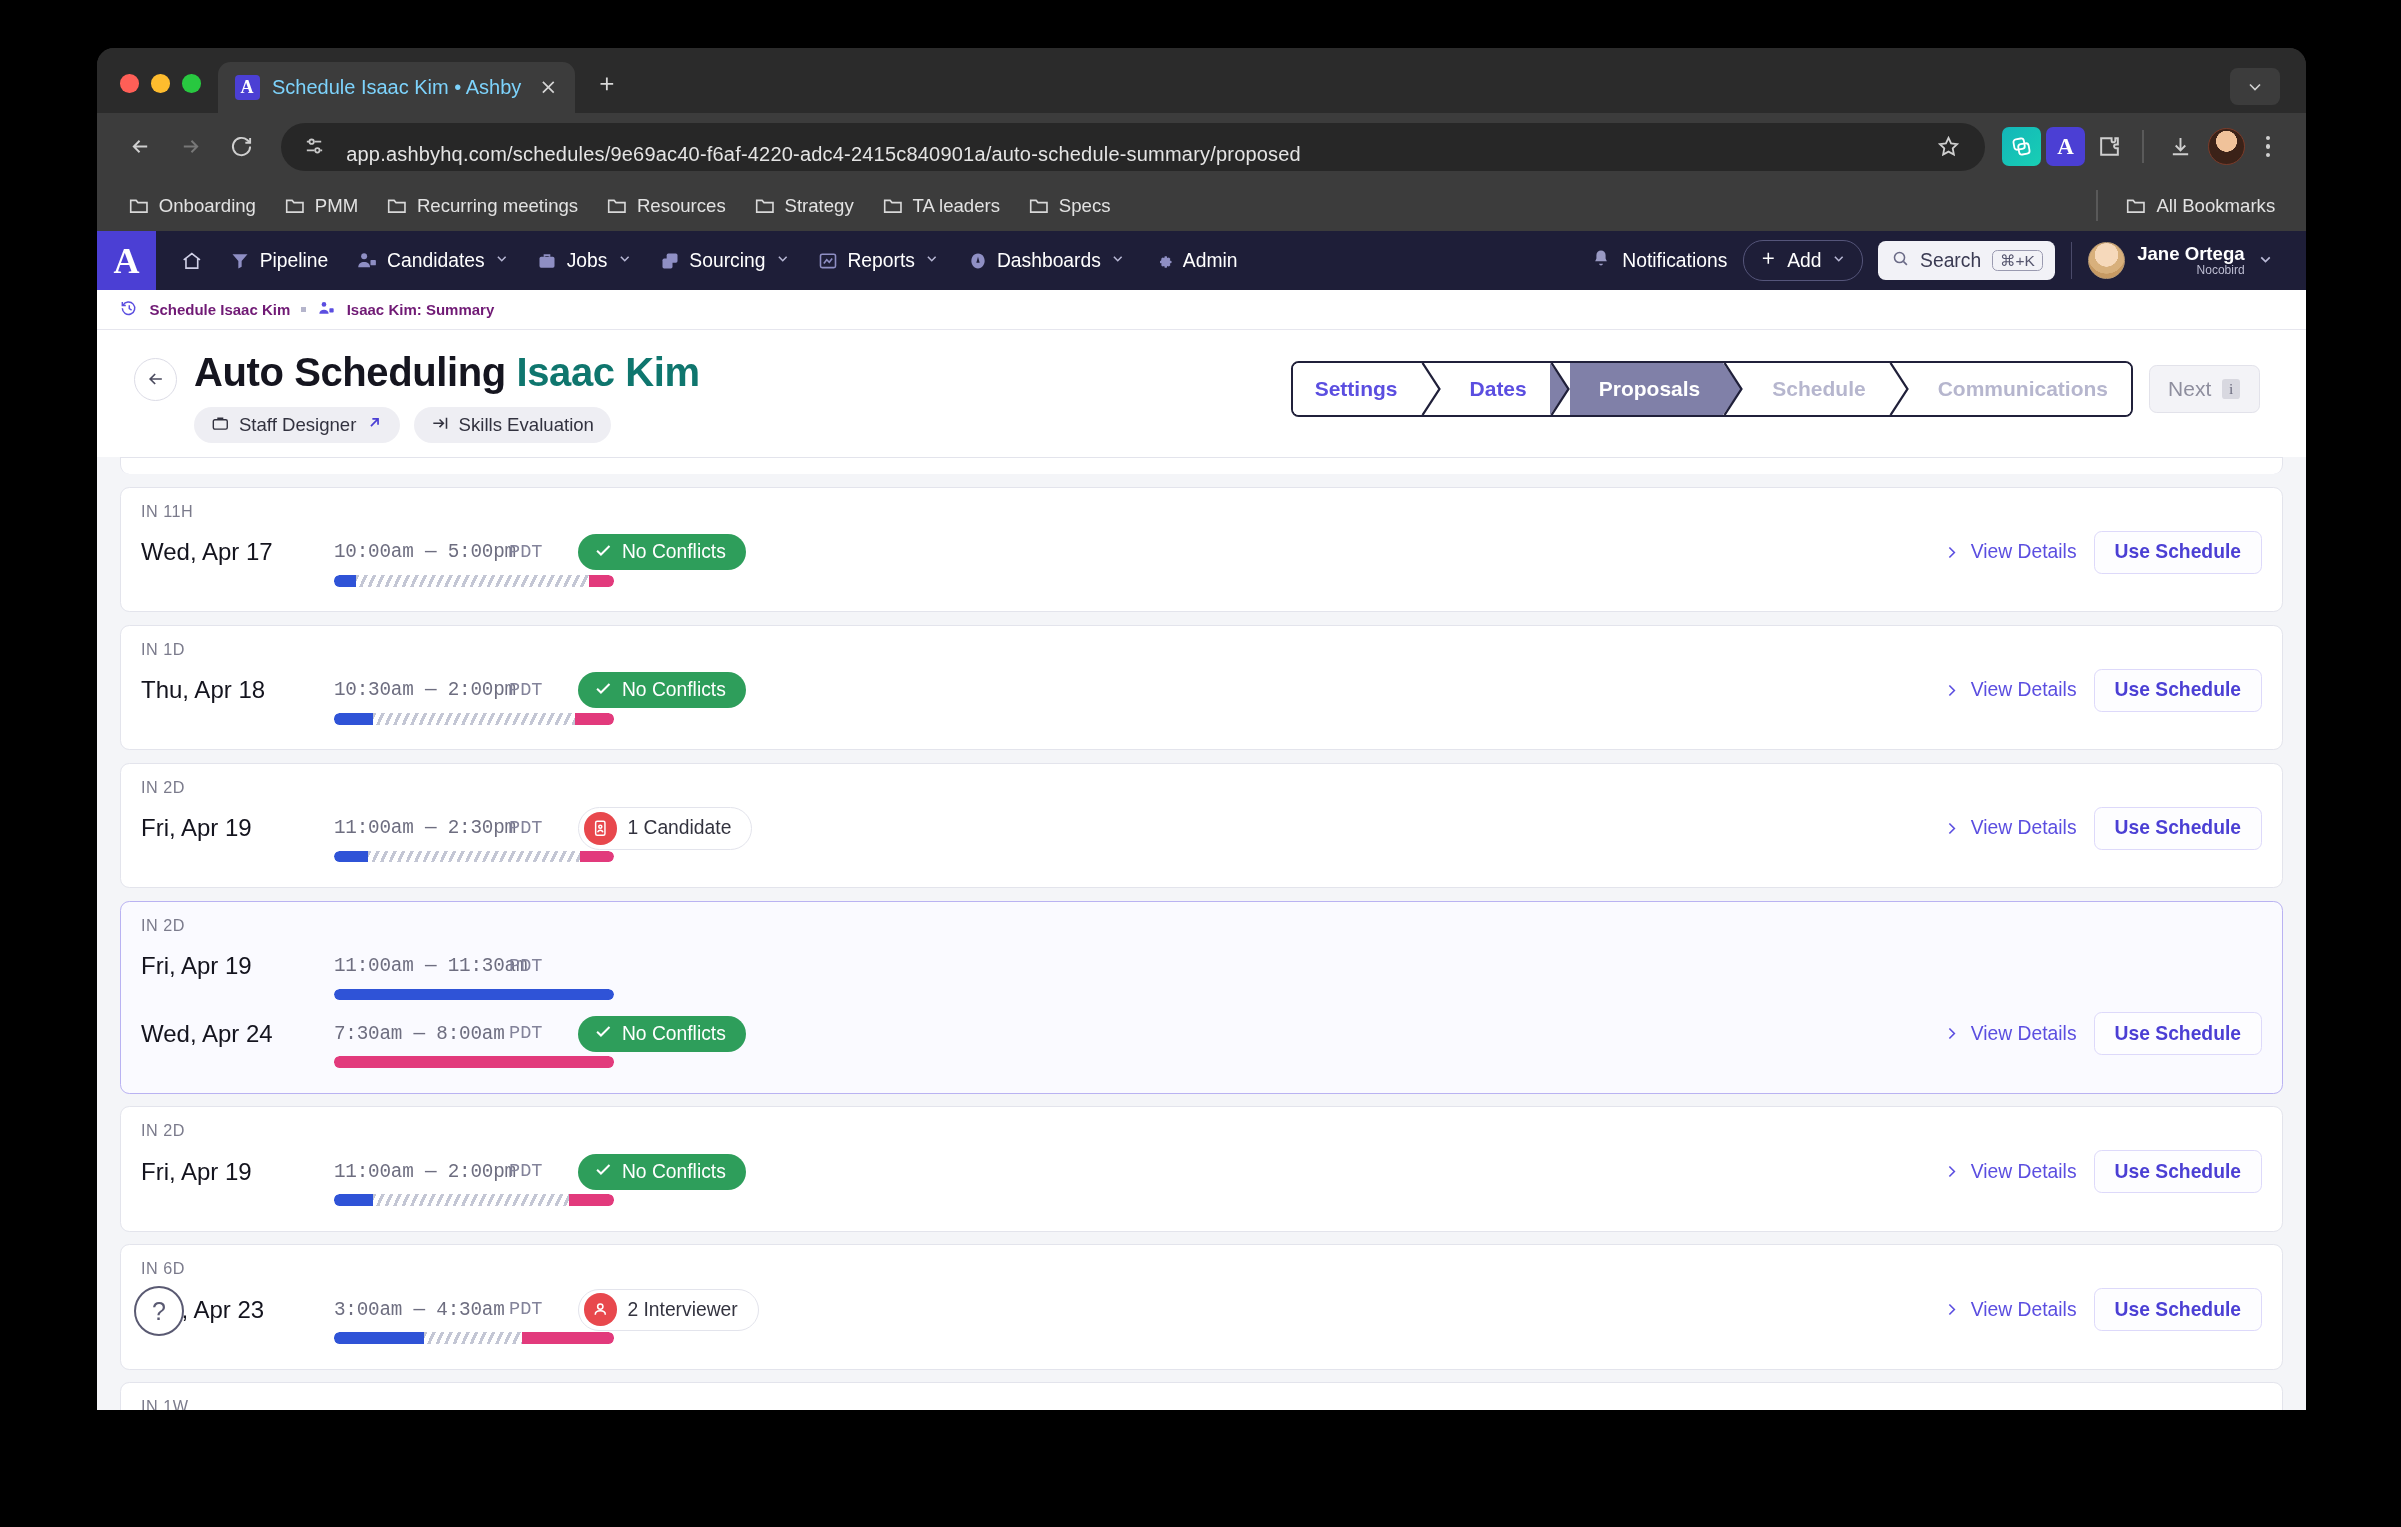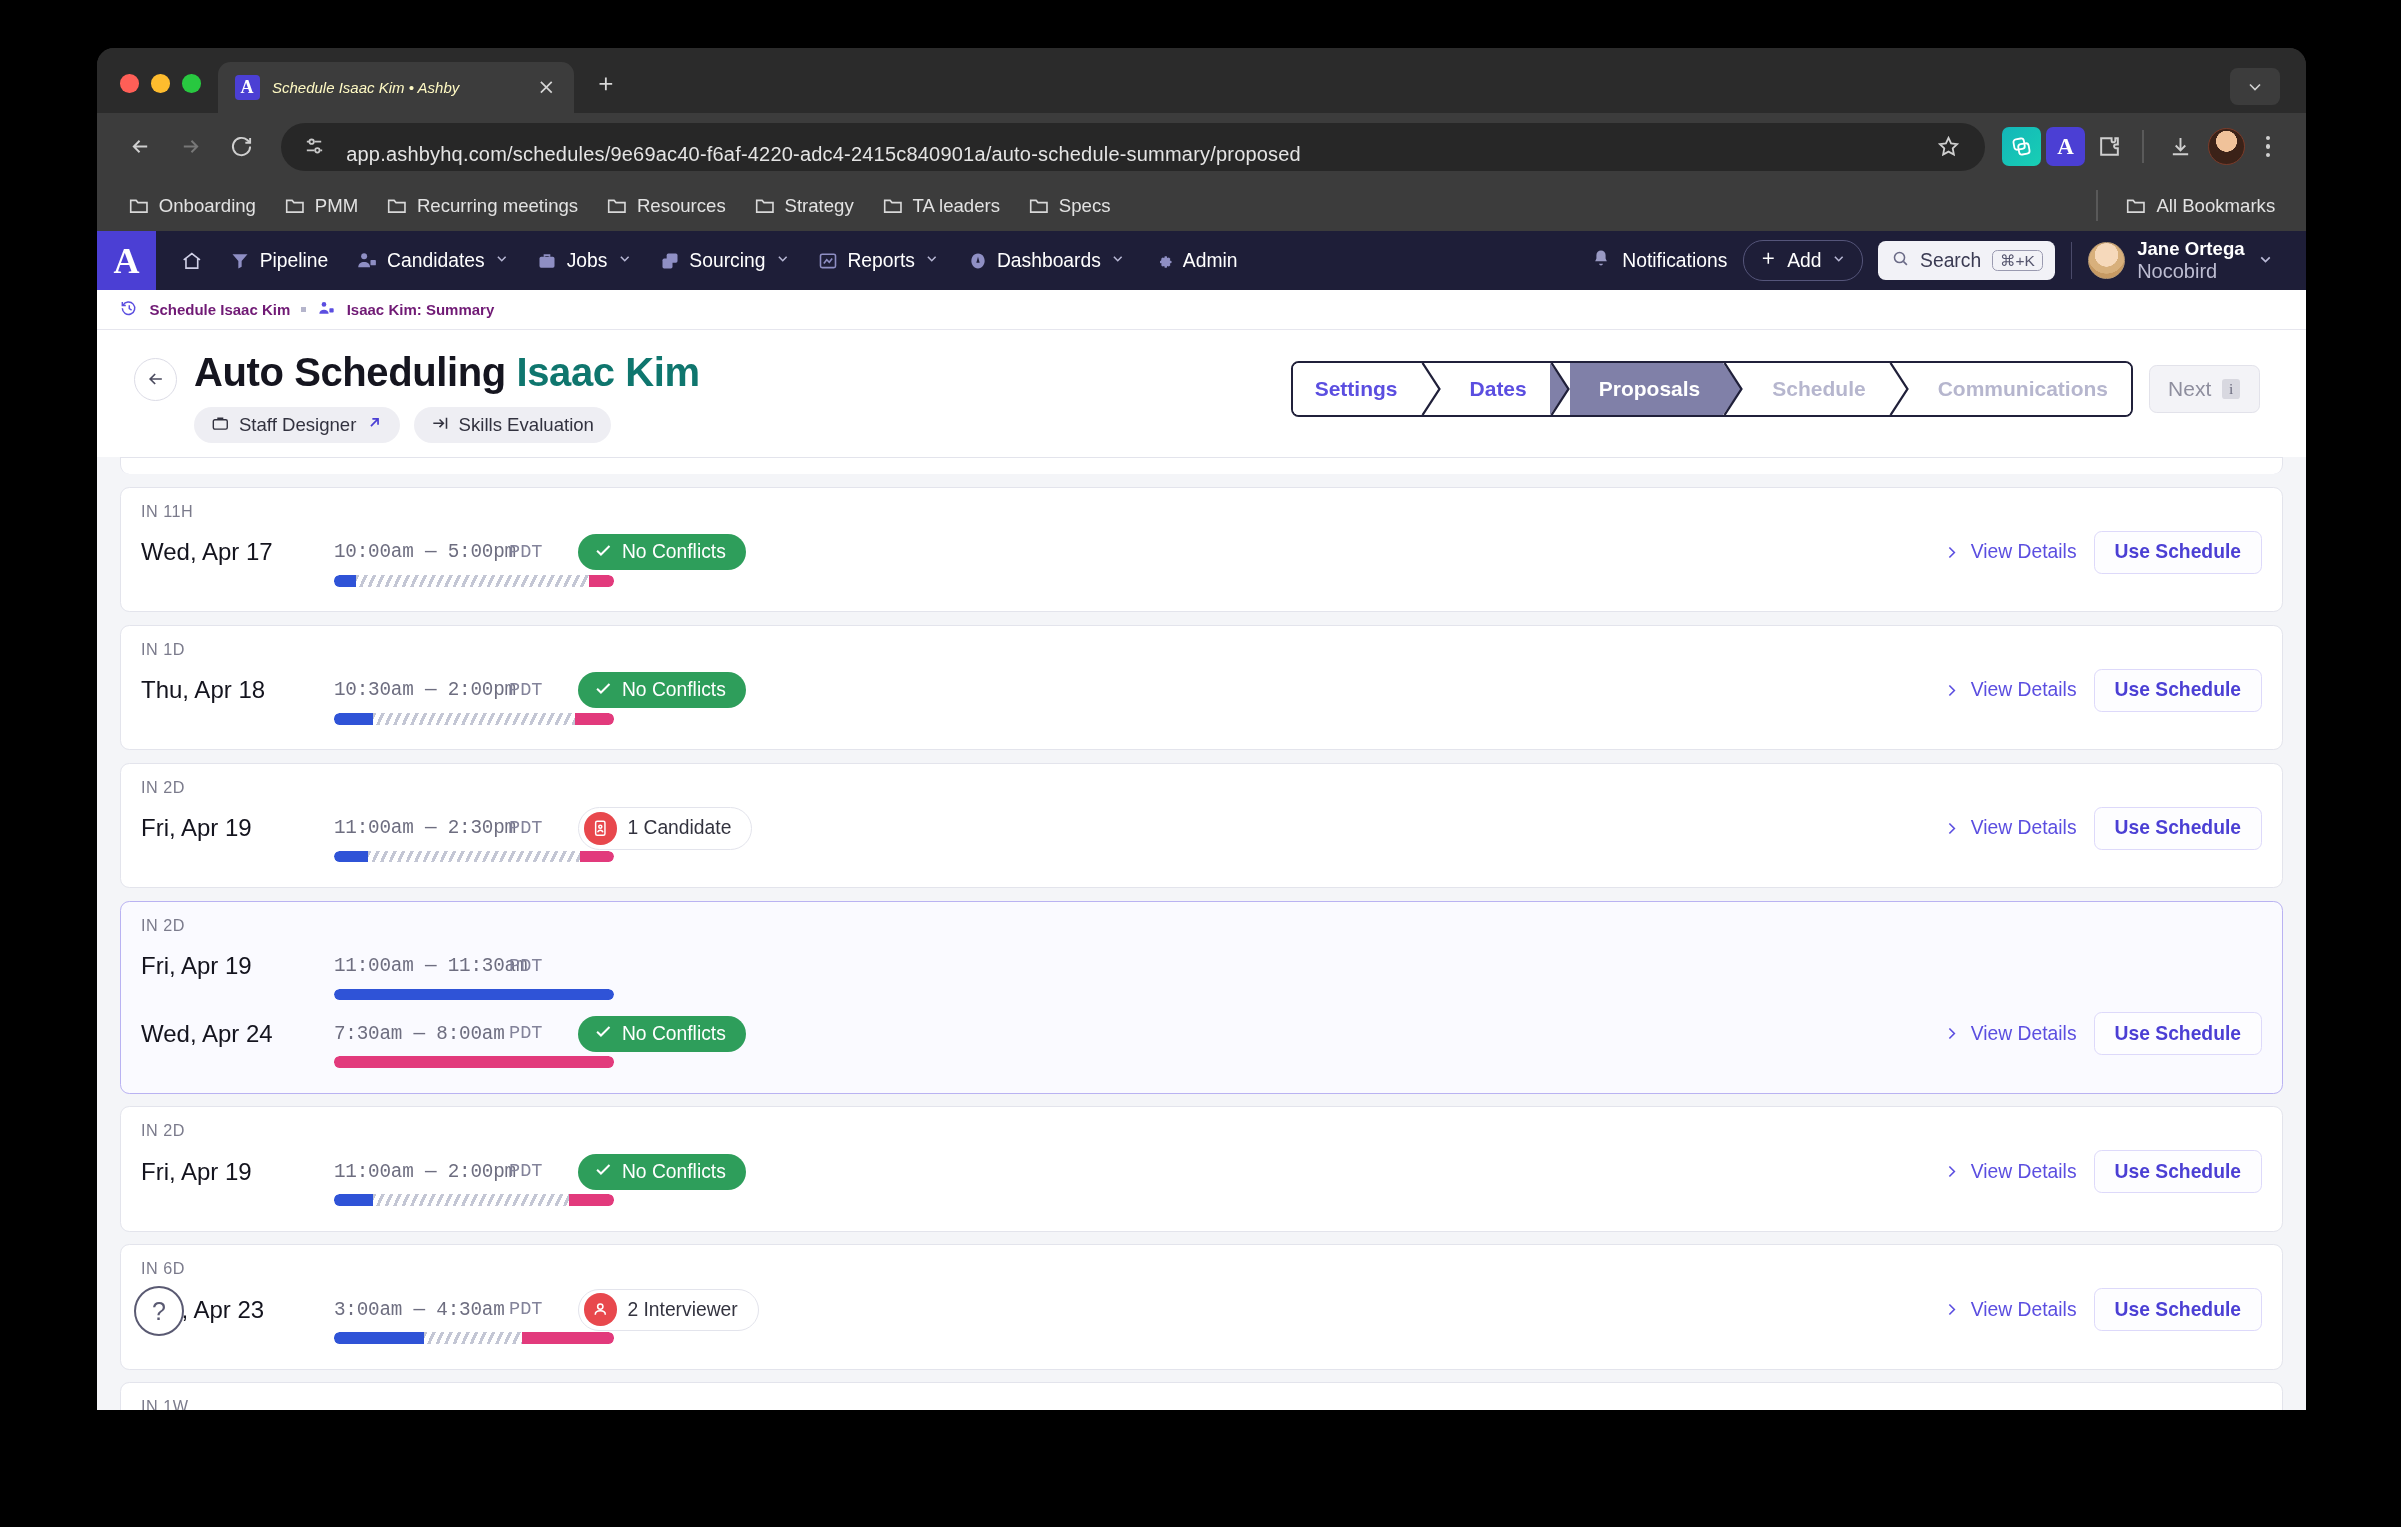--- a/index.html
+++ b/index.html
@@ -47,23 +47,22 @@
   }
   .tab-fav {
     width: 25px; height: 25px; border-radius: 3.9px;
     background: #4b3fd4;
     color: #fff; font-family: "Liberation Serif", serif;
     font-size: 18px; font-weight: 700;
     display: flex; align-items: center; justify-content: center;
     flex: 0 0 auto;
   }
   .tab-title {
-    color: #fef9c3; font-size: 15px; white-space: nowrap;
+    color: #7dd3fc; font-size: 20px; white-space: nowrap;
     flex: 1 1 auto;
-    font-style: italic;
   }
   .tab-close {
     width: 29px; height: 29px; border-radius: 50%;
     display: flex; align-items: center; justify-content: center;
     color: #d4d4d4; flex: 0 0 auto;
   }
   .newtab {
     width: 39px; height: 39px; margin: 0 0 9.3px 12.4px;
     display: flex; align-items: center; justify-content: center;
     color: #d8d8d8; font-size: 26px; font-weight: 300;
@@ -167,21 +166,21 @@
   .user-sep { width: 1.5px; height: 37px; background: #4a4a6a; }
   .user {
     display: flex; align-items: center; gap: 12.4px; color: #fff;
   }
   .user-av {
     width: 37px; height: 37px; border-radius: 50%;
     background: radial-gradient(circle at 50% 34%, #f6d9bb 0 40%, #d8b07c 41% 64%, #c79a63 65% 100%);
     border: 0.8px solid #b99a74; flex: 0 0 auto;
   }
   .user-name { font-size: 18.6px; line-height: 1.15; font-weight: 600; }
-  .user-org { font-size: 20px; color: #bdbdd2; line-height: 1.15; }
+  .user-org { font-size: 12px; color: #bdbdd2; line-height: 1.15; text-align: right; }
 
   
   .crumbbar {
     height: 40px; background: #fff; border-bottom: 0.8px solid #e6e6ee;
     display: flex; align-items: center; gap: 10.8px; padding-left: 23px;
     flex: 0 0 auto;
   }
   .crumb { display: flex; align-items: center; gap: 7.7px; color: #701a75; font-size: 15px; font-weight: 600; }
   .crumb-dot { width: 5.4px; height: 5.4px; background: #b5b5cc; }
 

